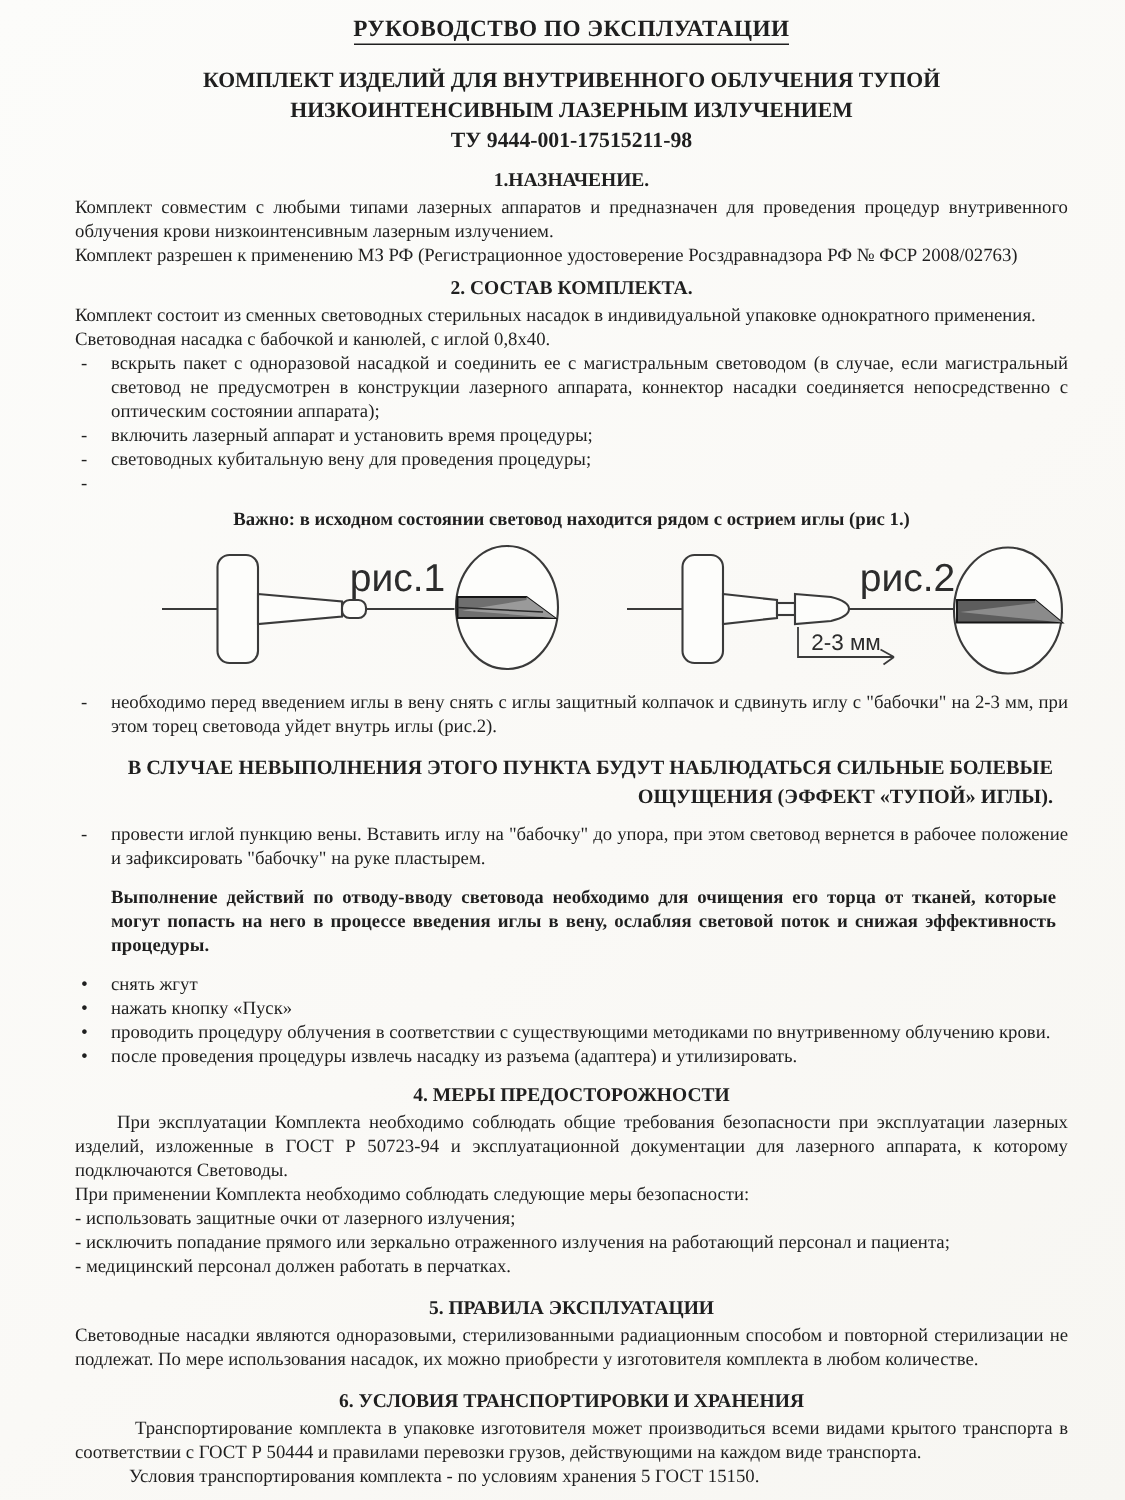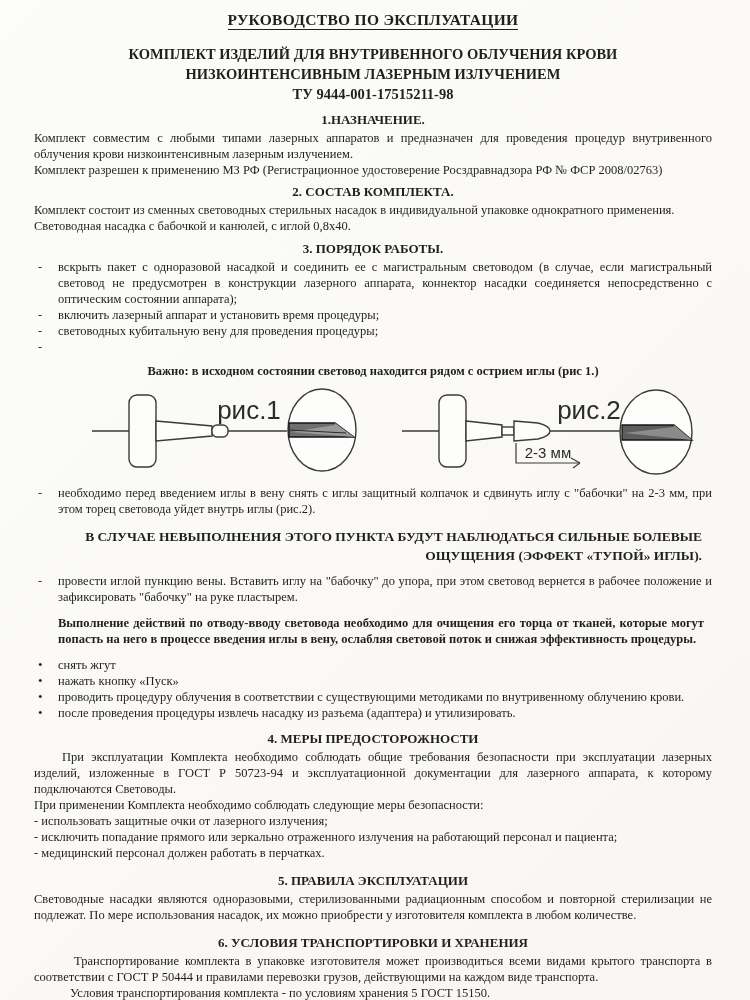--- a/index.html
+++ b/index.html
@@ -8,21 +8,21 @@
     font-family:"Liberation Serif","DejaVu Serif",serif;
   }
   .page{
     position:relative;
     width:750px;height:1000px;
     margin:0 auto;
     background:linear-gradient(135deg,#fcfcfa 0%,#faf9f6 55%,#f7f6f2 100%);
     color:#1f1f1f;
     overflow:hidden;
     box-sizing:border-box;
-    padding:8px 38px 0 34px;
+    padding:8px 38px 0 50px;
     font-size:12.5px;
     line-height:16px;
   }
   .doc-title{
     text-align:center;
     font-size:15.5px;
     font-weight:bold;
     margin:4px 0 16px 0;
     letter-spacing:.3px;
   }
@@ -94,34 +94,33 @@
 </head>
 <body>
 
 <div class="page">
 
   <div class="doc-title">
     <span>РУКОВОДСТВО ПО ЭКСПЛУАТАЦИИ</span>
   </div>
 
   <div class="subtitle">
-    <div>КОМПЛЕКТ ИЗДЕЛИЙ ДЛЯ ВНУТРИВЕННОГО ОБЛУЧЕНИЯ КРОВИ</div>
+    <div>КОМПЛЕКТ ИЗДЕЛИЙ ДЛЯ ВНУТРИВЕННОГО ОБЛУЧЕНИЯ ТУПОЙ</div>
     <div>НИЗКОИНТЕНСИВНЫМ ЛАЗЕРНЫМ ИЗЛУЧЕНИЕМ</div>
     <div>ТУ 9444-001-17515211-98</div>
   </div>
 
   <div class="sec-h">1.НАЗНАЧЕНИЕ.</div>
   <p class="para">Комплект совместим с любыми типами лазерных аппаратов и предназначен для проведения процедур внутривенного облучения крови низкоинтенсивным лазерным излучением.</p>
   <p class="para">Комплект разрешен к применению МЗ РФ (Регистрационное удостоверение Росздравнадзора РФ № ФСР 2008/02763)</p>
 
   <div class="sec-h mt6">2. СОСТАВ КОМПЛЕКТА.</div>
   <p class="para">Комплект состоит из сменных световодных стерильных насадок в индивидуальной упаковке однократного применения.</p>
   <p class="para">Световодная насадка с бабочкой и канюлей, с иглой 0,8х40.</p>
 
-  <div class="sec-h">3. ПОРЯДОК РАБОТЫ.</div>
   <div class="dash-list">
     <div class="li">вскрыть пакет с одноразовой насадкой и соединить ее с магистральным световодом (в случае, если магистральный световод не предусмотрен в конструкции лазерного аппарата, коннектор насадки соединяется непосредственно с оптическим состоянии аппарата);</div>
     <div class="li">включить лазерный аппарат и установить время процедуры;</div>
     <div class="li">световодных кубитальную вену для проведения процедуры;</div>
     <div class="li"></div>
   </div>
 
   <div class="important-line">Важно: в исходном состоянии световод находится рядом с острием иглы (рис 1.)</div>
 
   <div class="figures">

